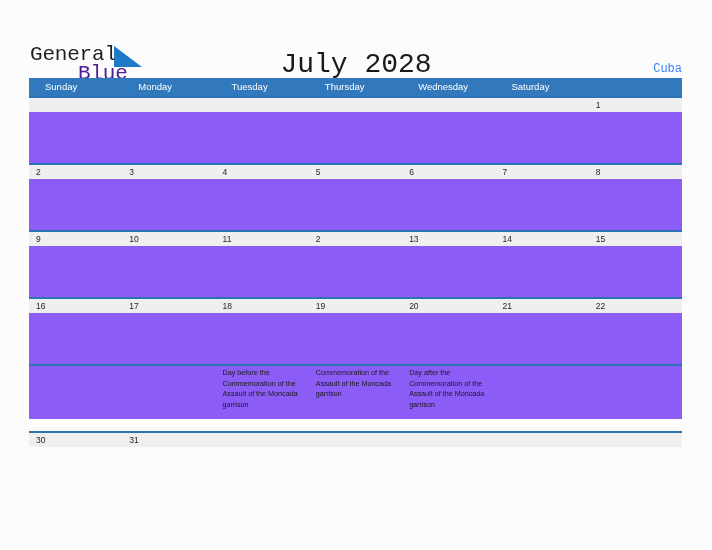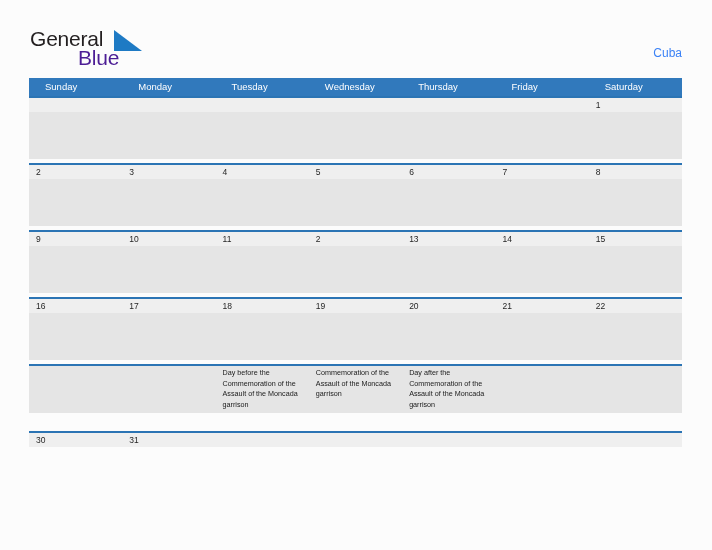--- a/index.html
+++ b/index.html
@@ -13,23 +13,24 @@
     background: #fcfcfc;
     font-family: "Liberation Sans", sans-serif;
     position: relative;
     overflow: hidden;
   }
 
   
   .topbar {
     position: absolute;
     left: 0;
-    top: 0;
+    top: 16px;
     width: 712px;
     height: 76px;
+    font-family: Liberation Mono, monospace;
   }
 
   .logo {
     position: absolute;
     left: 30px;
     top: 28px;
     width: 200px;
     height: 44px;
   }
 
@@ -134,22 +135,22 @@
     font-size: 8.5px;
     color: #262626;
     line-height: 14px;
     white-space: nowrap;
     overflow: hidden;
   }
 
   .event-band {
     display: flex;
     width: 100%;
-    height: 47px;
-    background: #e5e5e5;
+    height: 53px;
+    background: #8b5cf6;
   }
 
   .event-cell {
     width: 14.2857%;
     padding: 2px 4px 0 7px;
     font-size: 7.2px;
     line-height: 10.6px;
     color: #1a1a1a;
     overflow: hidden;
   }
@@ -166,34 +167,34 @@
   <div class="logo">
     <span class="logo-general">General</span>
     <span class="logo-flag">
       <svg width="28" height="21" viewBox="0 0 28 21" xmlns="http://www.w3.org/2000/svg">
         <polygon points="0,0 28,21 0,21" fill="#1e7ac4"></polygon>
       </svg>
     </span>
     <span class="logo-blue">Blue</span>
   </div>
 
+  <div class="month-title">July 2028</div>
 
   <div class="country-label">Cuba</div>
 
 </div>
 
 <div class="calendar">
 
   <div class="weekday-header">
     <div class="weekday-cell">Sunday</div>
     <div class="weekday-cell">Monday</div>
     <div class="weekday-cell">Tuesday</div>
+    <div class="weekday-cell">Thursday</div>
     <div class="weekday-cell">Wednesday</div>
-    <div class="weekday-cell">Thursday</div>
-    <div class="weekday-cell">Friday</div>
     <div class="weekday-cell">Saturday</div>
   </div>
 
   <div class="week-row">
     <div class="daynum-band">
       <div class="daynum-cell"></div>
       <div class="daynum-cell"></div>
       <div class="daynum-cell"></div>
       <div class="daynum-cell"></div>
       <div class="daynum-cell"></div>

